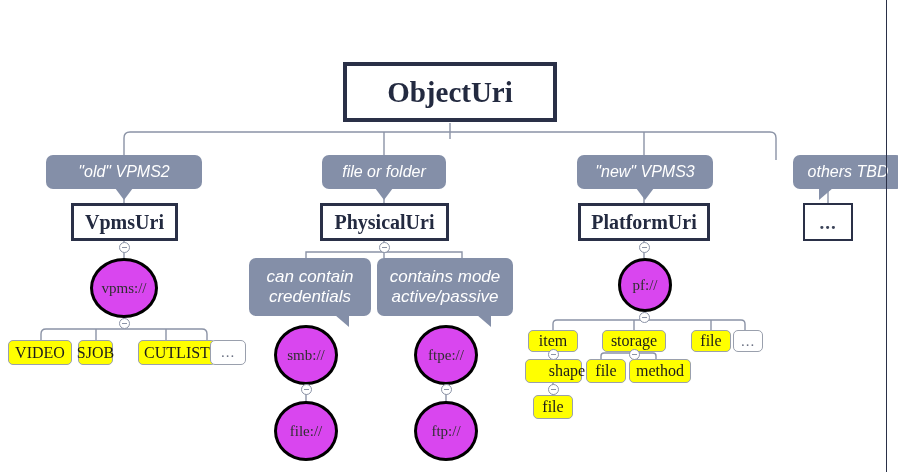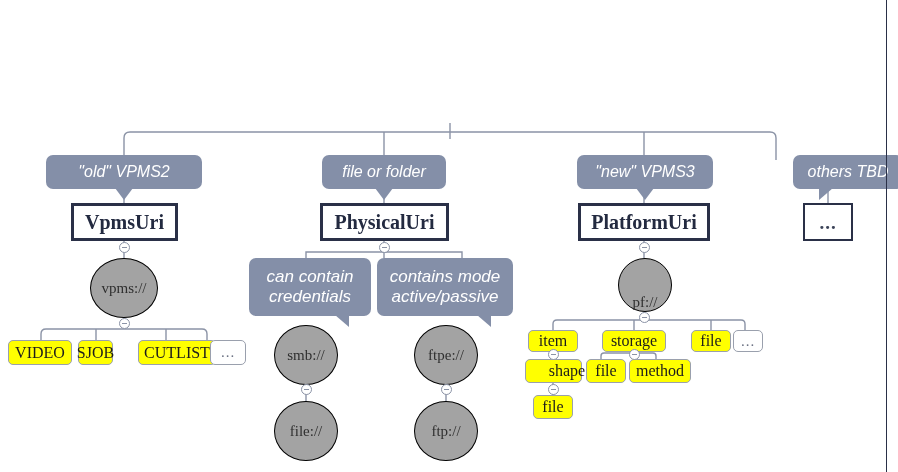--- a/index.html
+++ b/index.html
@@ -60,22 +60,22 @@
   .callout .tail.center{left:50%;margin-left:-9px;}
   .callout .tail.right-lean{
     right:22px;border-left:14px solid transparent;border-right:0 solid transparent;
   }
   .callout .tail.left-lean{
     left:26px;border-right:14px solid transparent;border-left:0 solid transparent;
   }
 
   
   .ellipse{
-    background:#a3a3a3;
-    border:1px solid #000000;
+    background:#d946ef;
+    border:3px solid #000000;
     border-radius:50%;
     font-family:"Liberation Serif", serif;
     font-size:15px;
     color:#2f2f2f;
     display:flex;align-items:center;justify-content:center;
     text-align:center;
   }
 
   
   .leafbox{
@@ -147,20 +147,23 @@
 
       <path d="M553,348 L553,360"></path>
 
       <path d="M634,348 L634,358"></path>
       <path d="M601,360 L601,356 Q601,353 604,353 L653,353 Q656,353 656,356 L656,360"></path>
 
       <path d="M553,383 L553,395"></path>
     </g>
   </svg>
 
+  <div class="node classbox root" style="left:343px;top:62px;width:214px;height:60px;">
+    <span>ObjectUri</span>
+  </div>
 
   <div class="node callout" style="left:46px;top:155px;width:156px;height:34px;">
     <span>"old" VPMS2</span>
     <span class="tail center"></span>
   </div>
 
   <div class="node classbox lvl2" style="left:71px;top:203px;width:107px;height:38px;">
     <span>VpmsUri</span>
   </div>
   <span class="collapser" style="left:119px;top:242px;"></span>
@@ -226,21 +229,21 @@
   <div class="node callout" style="left:577px;top:155px;width:136px;height:34px;">
     <span>"new" VPMS3</span>
     <span class="tail center"></span>
   </div>
 
   <div class="node classbox lvl2" style="left:578px;top:203px;width:132px;height:38px;">
     <span>PlatformUri</span>
   </div>
   <span class="collapser" style="left:639px;top:242px;"></span>
 
-  <div class="node ellipse" style="left:618px;top:258px;width:54px;height:54px;align-items:flex-end;">
+  <div class="node ellipse" style="left:618px;top:258px;width:54px;height:54px;">
     <span>pf://</span>
   </div>
   <span class="collapser" style="left:639px;top:312px;"></span>
 
   <div class="node leafbox" style="left:528px;top:330px;width:50px;height:22px;">
     <span>item</span>
   </div>
   <div class="node leafbox" style="left:602px;top:330px;width:64px;height:22px;">
     <span>storage</span>
   </div>

